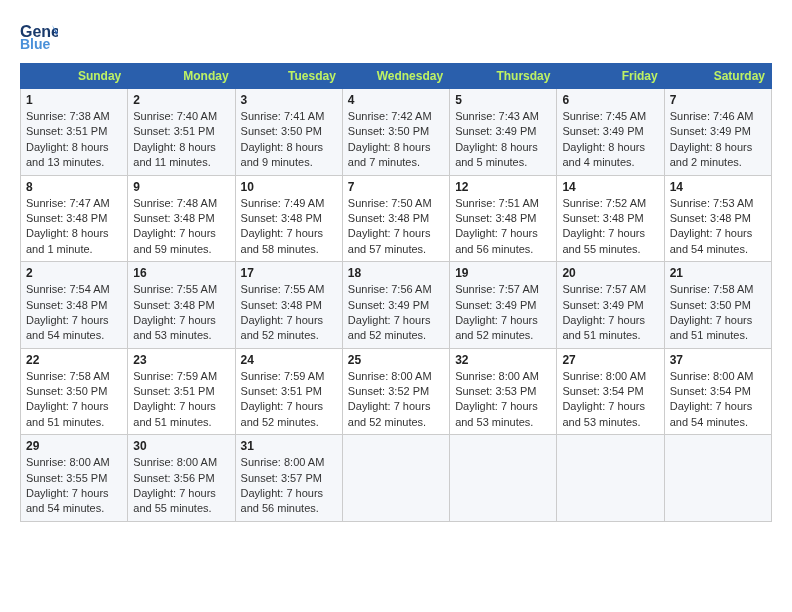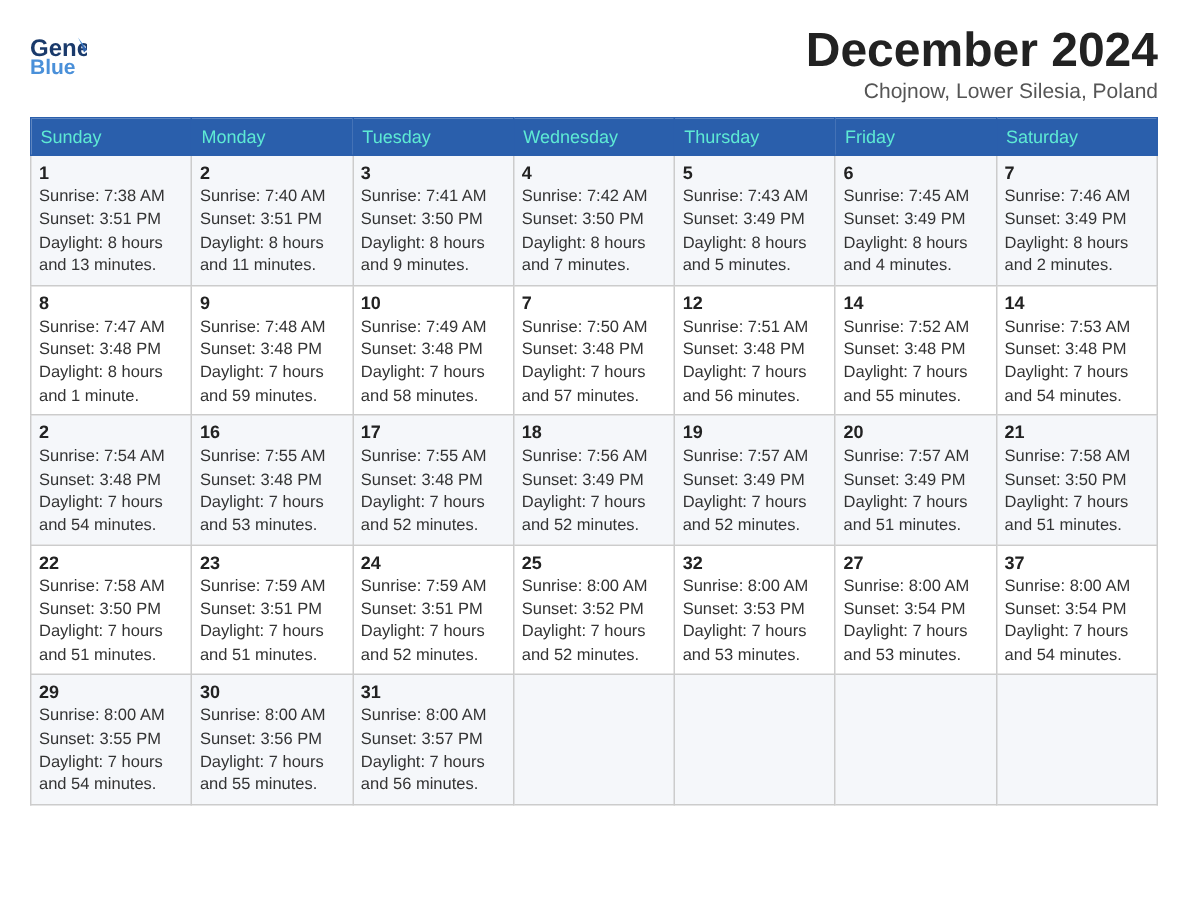--- a/index.html
+++ b/index.html
@@ -46,25 +46,25 @@
       font-size: 14px;
       color: #555;
     }
     .calendar {
       width: 100%;
       border-collapse: collapse;
       font-size: 10px;
     }
     .calendar th {
       background: #2a5fac;
-      color: #5eead4;
-      text-align: left;
+      color: #bef264;
+      text-align: right;
       padding: 5px 6px;
       font-size: 12px;
-      font-weight: normal;
+      font-weight: bold;
       border: 1px solid #2a5fac;
     }
     .calendar td {
       border: 1px solid #ccc;
       vertical-align: top;
       padding: 4px 5px;
       width: calc(100% / 7);
       height: 82px;
       background: #fff;
     }
@@ -96,24 +96,20 @@
 <div class="page">
   <div class="header">
     <div class="logo">
       <svg class="logo-icon" viewBox="0 0 38 38" width="38" height="38">
         <text x="0" y="22" font-size="16" font-weight="bold" fill="#1a3a6b">General</text>
         <text x="0" y="34" font-size="14" font-weight="bold" fill="#4a90d9">Blue</text>
         <polygon points="32,10 38,18 34,14" fill="#4a90d9"></polygon>
         <polygon points="34,14 38,18 36,20" fill="#2a5fac"></polygon>
       </svg>
     </div>
-    <div class="title-block">
-      <div class="month-title">December 2024</div>
-      <div class="subtitle">Chojnow, Lower Silesia, Poland</div>
-    </div>
   </div>
 
   <table class="calendar">
     <thead>
       <tr>
       <th>Sunday</th>
           <th>Monday</th>
           <th>Tuesday</th>
           <th>Wednesday</th>
           <th>Thursday</th>

